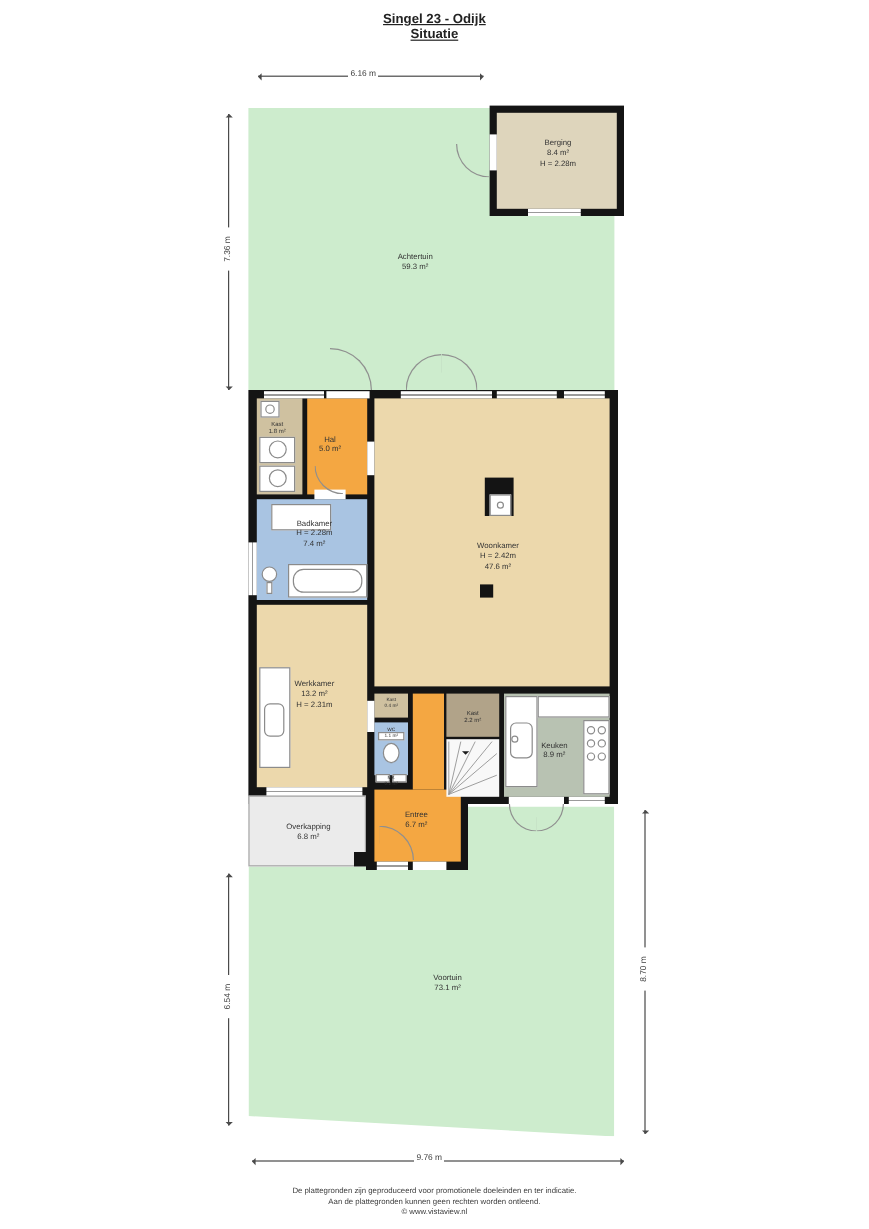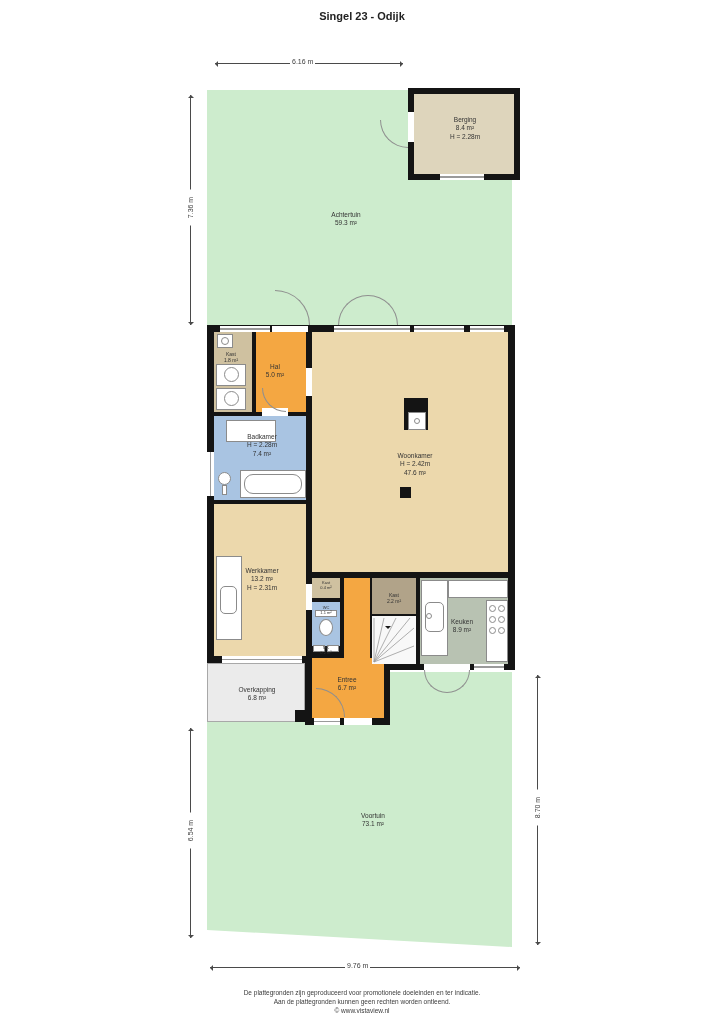--- a/index.html
+++ b/index.html
@@ -2,21 +2,21 @@
 <html><head>
 <meta charset="utf-8">
 <style>
   * { margin:0; padding:0; box-sizing:border-box; }
   html,body { background:#ffffff; }
   body { font-family:"Liberation Sans", sans-serif; }
   .page { position:relative; width:724px; height:1024px; background:#fff; overflow:hidden; }
   .abs { position:absolute; }
 
   
-  .title { position:absolute; left:0; right:0; top:10px; text-align:center; font-size:11px; font-weight:bold; color:#222; line-height:13px; }
+  .title { position:absolute; left:0; right:0; top:10px; text-align:center; font-size:11px; font-weight:bold; color:#222; line-height:13px;text-decoration:underline; }
 
   
   .garden { background:#cdeccd; }
   .wallbase { background:#141414; }
   .room { position:absolute; }
 
   
   .lbl { position:absolute; text-align:center; color:#333; font-size:6.5px; line-height:1.3; }
   .lbl.small { font-size:5px; line-height:1.25; }
   .lbl.tiny { font-size:4px; line-height:1.2; }
@@ -50,20 +50,21 @@
 
   .footer { position:absolute; left:0; right:0; top:988px; text-align:center; color:#3a3a3a; font-size:6.5px; line-height:9px; }
 </style>
 </head>
 <body>
 
 <div class="page">
 
   <div class="title">
     <div>Singel 23 - Odijk</div>
+    <div>Situatie</div>
   </div>
 
   <div class="abs garden" style="left:207px;top:90px;width:305px;height:235px;"></div>
 
   <div class="abs garden" style="left:207px;top:665px;width:305px;height:282px;clip-path:polygon(0px 57px,98px 57px,98px 60px,183px 60px,183px 7px,305px 7px,305px 282px,0px 265px);"></div>
 
   <div class="abs wallbase" style="left:207px;top:325px;width:308px;height:345px;"></div>
   <div class="abs wallbase" style="left:305px;top:570px;width:85px;height:155px;"></div>
 
   <div class="abs" style="left:207px;top:663px;width:98px;height:59px;background:#ebebeb;border:1px solid #a8a8a8;"></div>

